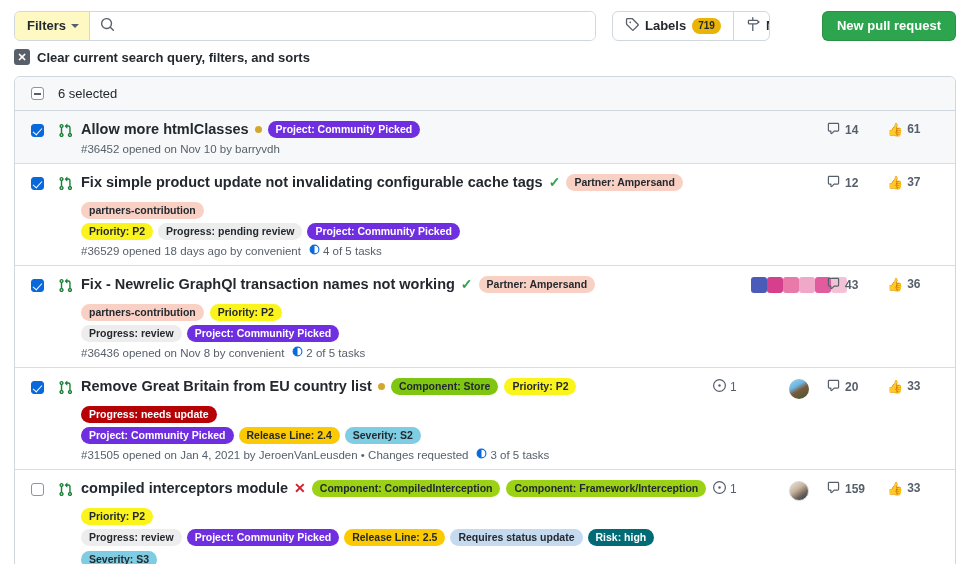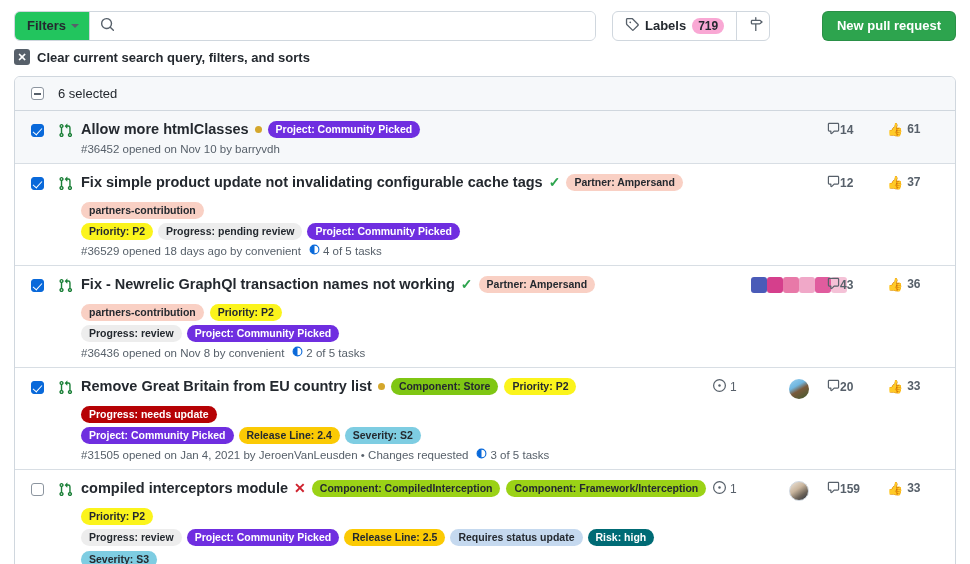--- a/index.html
+++ b/index.html
@@ -18,38 +18,38 @@
   .topbar { display: flex; align-items: center; gap: 8px; padding-top: 9px; height: 42px; }
   .filters-search {
     display: flex; align-items: stretch;
     flex: 0 0 582px; height: 30px;
     border: 1px solid #d0d7de; border-radius: 6px;
     background: #f6f8fa; overflow: hidden;
   }
   .filters-btn {
     display: flex; align-items: center; gap: 5px;
     padding: 0 10px 0 12px; font-size: 13px; font-weight: bold;
-    color: #24292f; background: #22c55e;
+    color: #24292f; background: #fef9c3;
     border-right: 1px solid #d0d7de; cursor: pointer; white-space: nowrap;
   }
   .caret { width: 0; height: 0; border-left: 4px solid transparent;
            border-right: 4px solid transparent; border-top: 4px solid #57606a; display:inline-block; }
   .search-area {
     display: flex; align-items: center; gap: 7px; flex: 1;
     background: #ffffff; padding: 0 10px;
   }
   .search-query { font-size: 13px; color: #24292f; white-space: nowrap; }
   .spacer { flex: 1; }
 
   .seg-group { display: flex; height: 30px; border: 1px solid #d0d7de; border-radius: 6px; overflow: hidden; background:#fff; }
   .seg-btn { display: flex; align-items: center; gap: 6px; padding: 0 12px;
              font-size: 13px; font-weight: bold; color: #24292f; cursor: pointer; white-space: nowrap; }
   .seg-btn + .seg-btn { border-left: 1px solid #d0d7de; }
-  .count-pill { background: #f9a8d4; color: #24292f; border-radius: 20px;
-                font-size: 12px; font-weight: bold; padding: 1px 6px; line-height: 14px; }
+  .count-pill { background: #eab308; color: #24292f; border-radius: 20px;
+                font-size: 10px; font-weight: bold; padding: 1px 6px; line-height: 14px; }
   .btn-primary {
     height: 30px; display: flex; align-items: center; padding: 0 14px;
     background: #2da44e; color: #ffffff; border-radius: 6px;
     font-size: 13px; font-weight: bold; white-space: nowrap; cursor: pointer;
     border: 1px solid rgba(27,31,36,0.15);
     margin-left: 44px;
   }
 
   
   .clear-row { display: flex; align-items: center; gap: 7px; height: 26px; margin-top: 2px; }
@@ -106,21 +106,21 @@
   }
   .label-row2 { margin-top: 4px; display: flex; flex-wrap: wrap; gap: 5px; }
 
   .meta { margin-top: 4px; font-size: 11.5px; color: #57606a; display: flex; align-items: center; gap: 4px; flex-wrap: wrap; }
   .meta .lnk { cursor: pointer; }
 
   
   .row-right { display: flex; align-items: flex-start; gap: 0; flex: 0 0 auto; padding-top: 3px; }
   .col-issue { width: 58px; display: flex; align-items: center; gap: 4px; font-size: 12px; color: #57606a; justify-content:flex-start; }
   .col-avatar { width: 56px; display: flex; align-items: center; justify-content: center; }
-  .col-comments { width: 60px; display: flex; align-items: center; font-size: 12px; color: #57606a; font-weight: bold; justify-content:flex-start;}
+  .col-comments { width: 60px; display: flex; align-items: center; gap: 5px; font-size: 12px; color: #57606a; font-weight: bold; justify-content:flex-start;}
   .col-reactions { width: 52px; display: flex; align-items: center; gap: 4px; font-size: 12px; color: #57606a; font-weight: bold; justify-content:flex-start; }
 
   .avatar { width: 20px; height: 20px; border-radius: 50%; display: inline-block; }
   .av1 { background: linear-gradient(150deg,#9fd3f0 0%,#6fb6e0 35%,#7a5a3c 55%,#3d5a2e 100%); }
   .av2 { background: linear-gradient(145deg,#efe7dd 0%,#c8b49c 40%,#6b6257 70%,#2c3440 100%); border:1px solid #d0d7de; }
   .av-stack { display: flex; align-items: center; }
   .av-sm { width: 16px; height: 16px; border-radius: 3px; }
   .ava { background:#4a5bb8; } .avb { background:#d53f8c; } .avc { background:#e879a8; }
   .avd { background:#f0a8c8; } .ave { background:#e05c9e; } .avf { background:#f4c2d7; }
 

